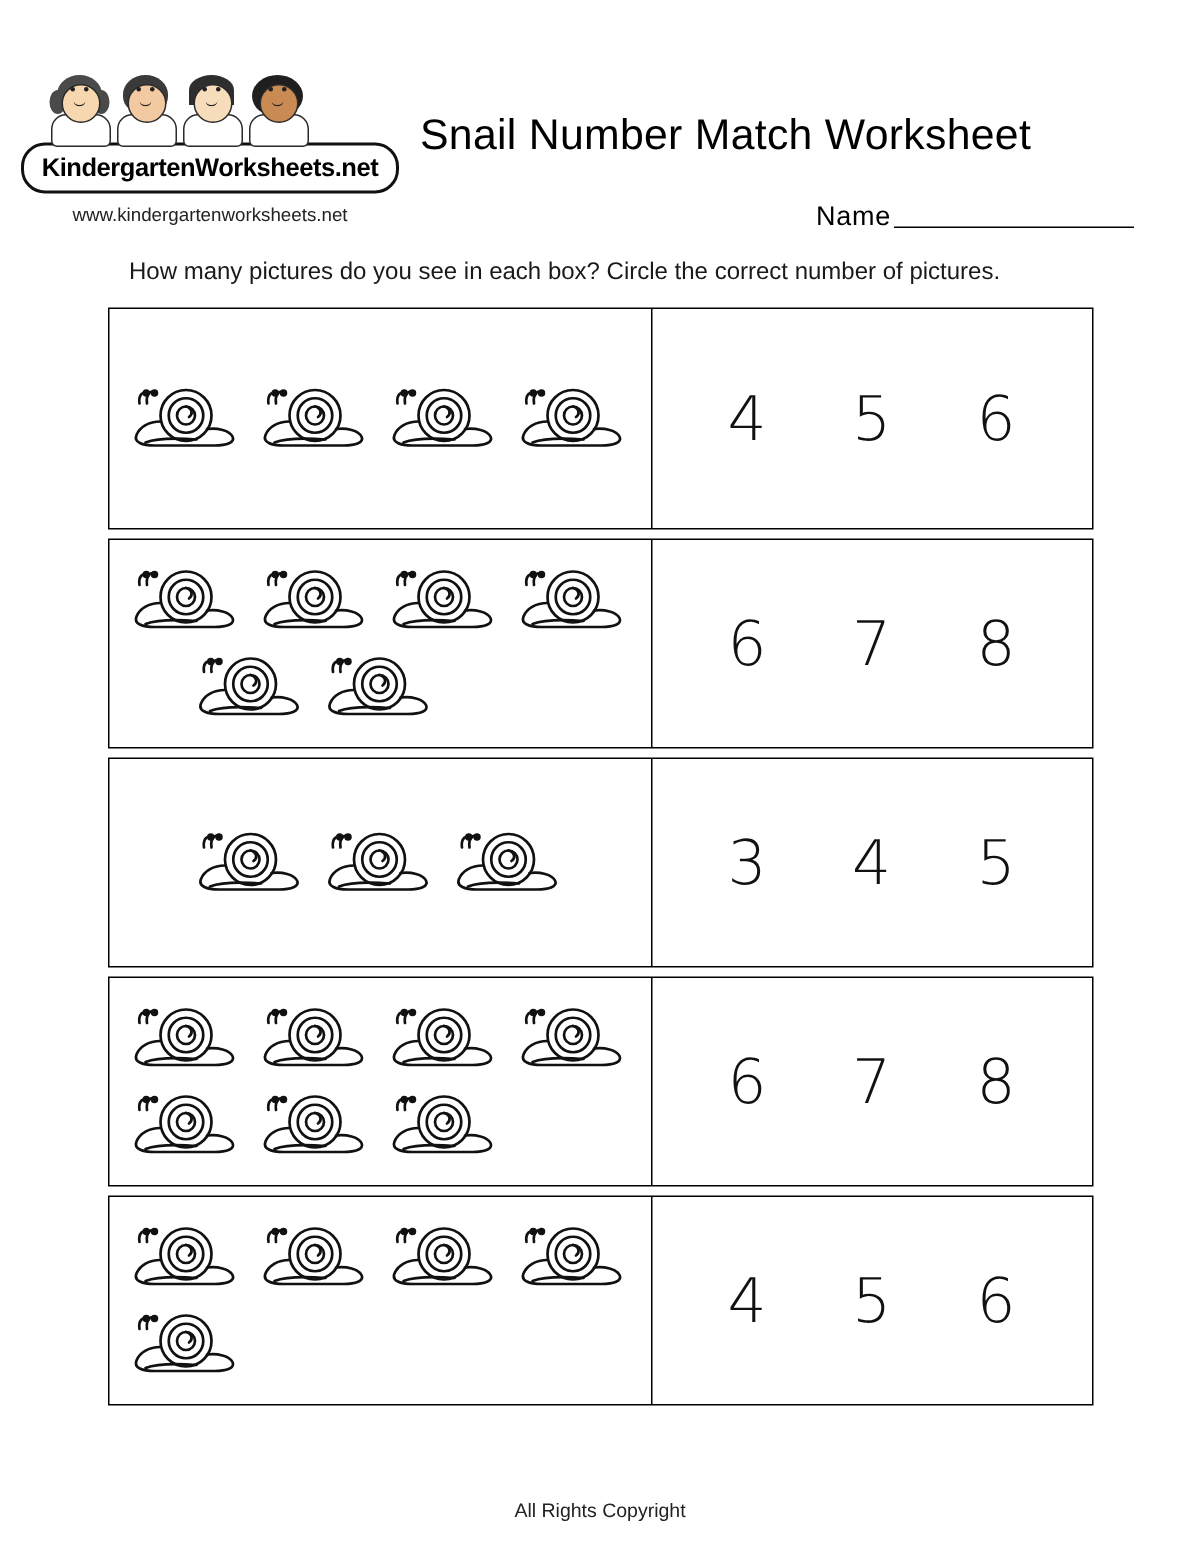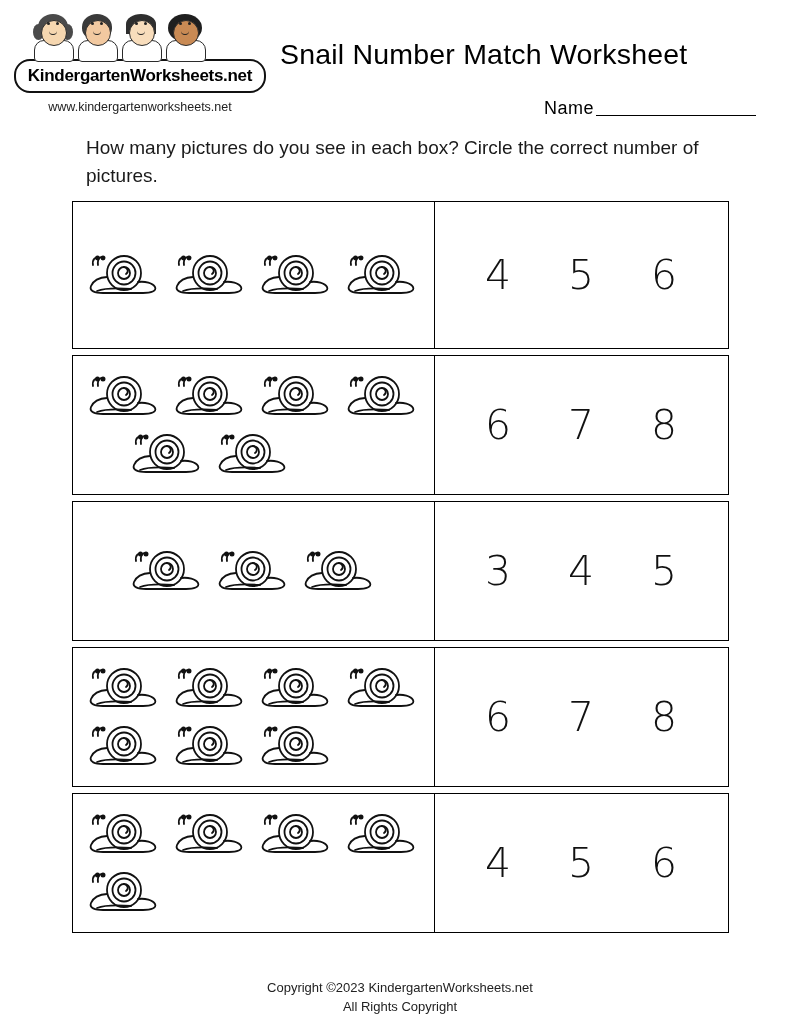--- a/index.html
+++ b/index.html
@@ -16,20 +16,21 @@
     overflow: hidden;
   }
 
   
   .header {
     display: flex;
     align-items: flex-start;
     padding: 12px 30px 0 14px;
     height: 120px;
     box-sizing: border-box;
+    margin-top: 36px;
   }
   .logo-block {
     width: 258px;
     flex: 0 0 258px;
     position: relative;
   }
   .logo-badge {
     position: relative;
     width: 250px;
     height: 78px;
@@ -164,21 +165,21 @@
     border-bottom: 1.6px solid #000;
     height: 18px;
     vertical-align: -2px;
     margin-left: 2px;
   }
 
   
   .instructions {
     margin: 14px 0 10px 86px;
     width: 640px;
-    font-size: 19px;
+    font-size: 16px;
     line-height: 1.45;
     color: #1a1a1a;
   }
 
   
   .sheet {
     margin: 12px auto 0 auto;
     width: 657px;
   }
   .row {
@@ -766,15 +767,14 @@
     <div class="cell-nums">
       <span class="num">4</span>
       <span class="num">5</span>
       <span class="num">6</span>
     </div>
   </div>
 
 </div>
 
 <div class="footer">
-  <div>Copyright ©2023 KindergartenWorksheets.net</div>
   <div>All Rights Copyright</div>
 </div>
 
 </body></html>

